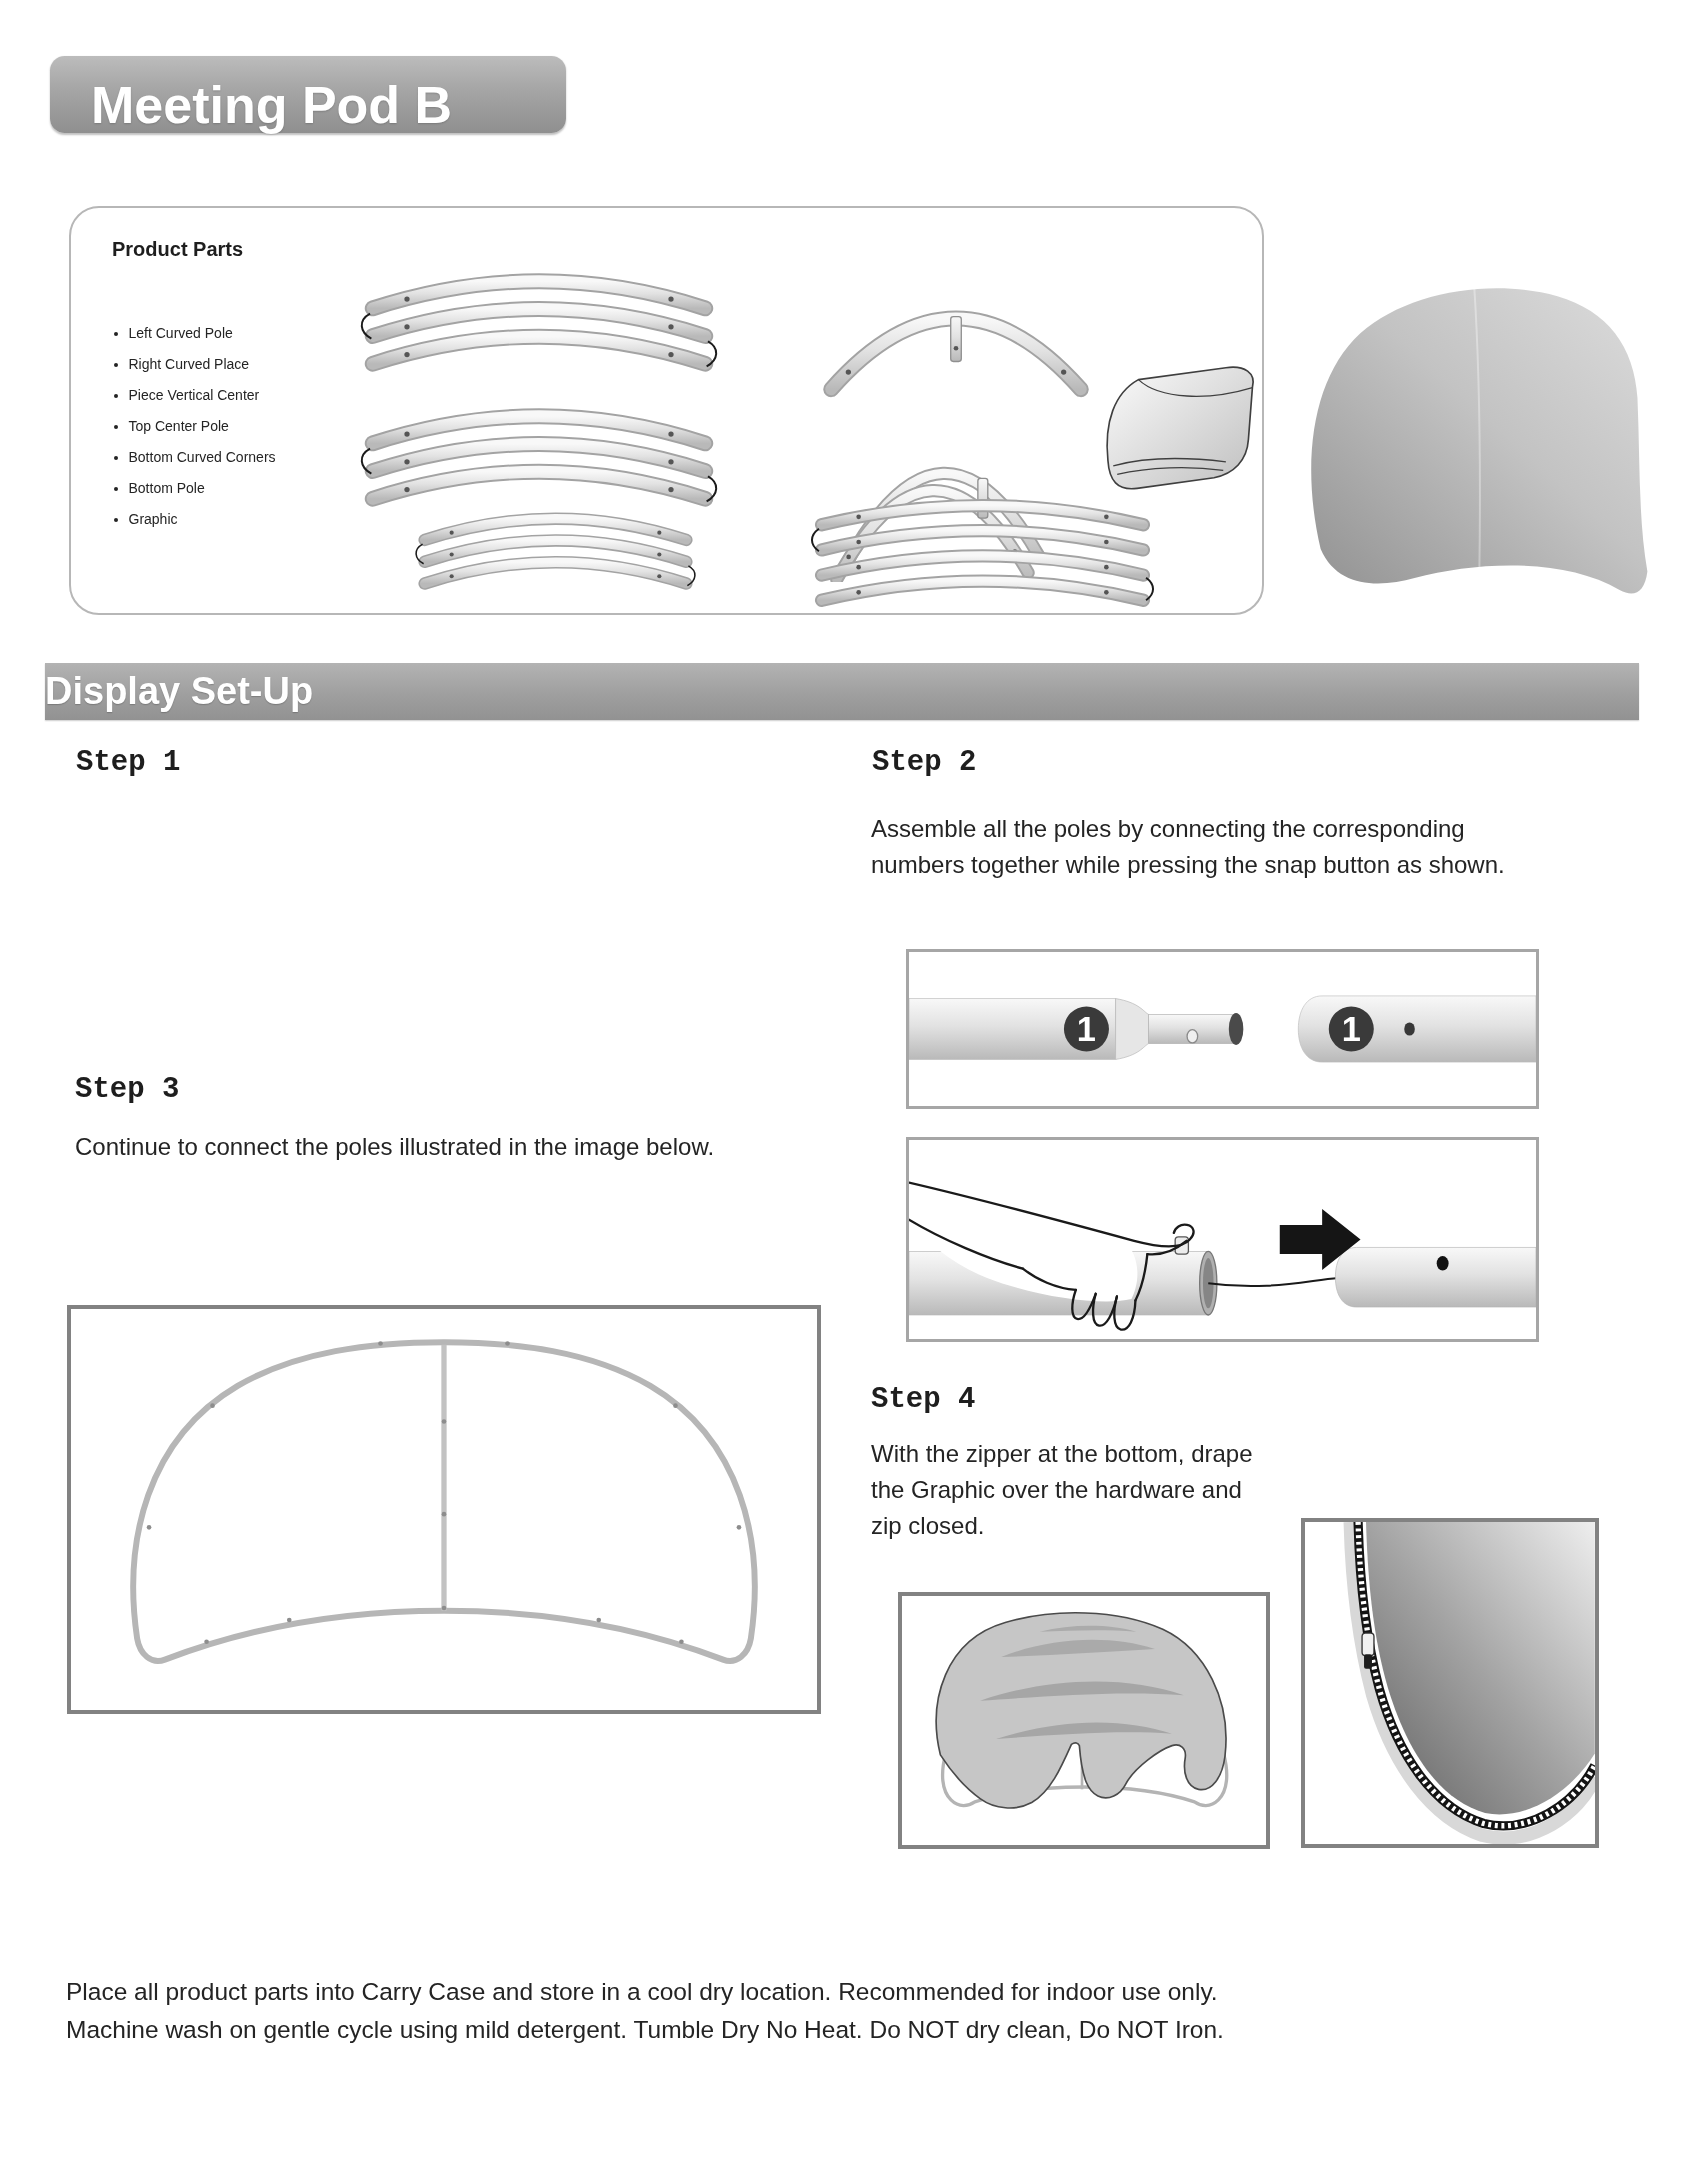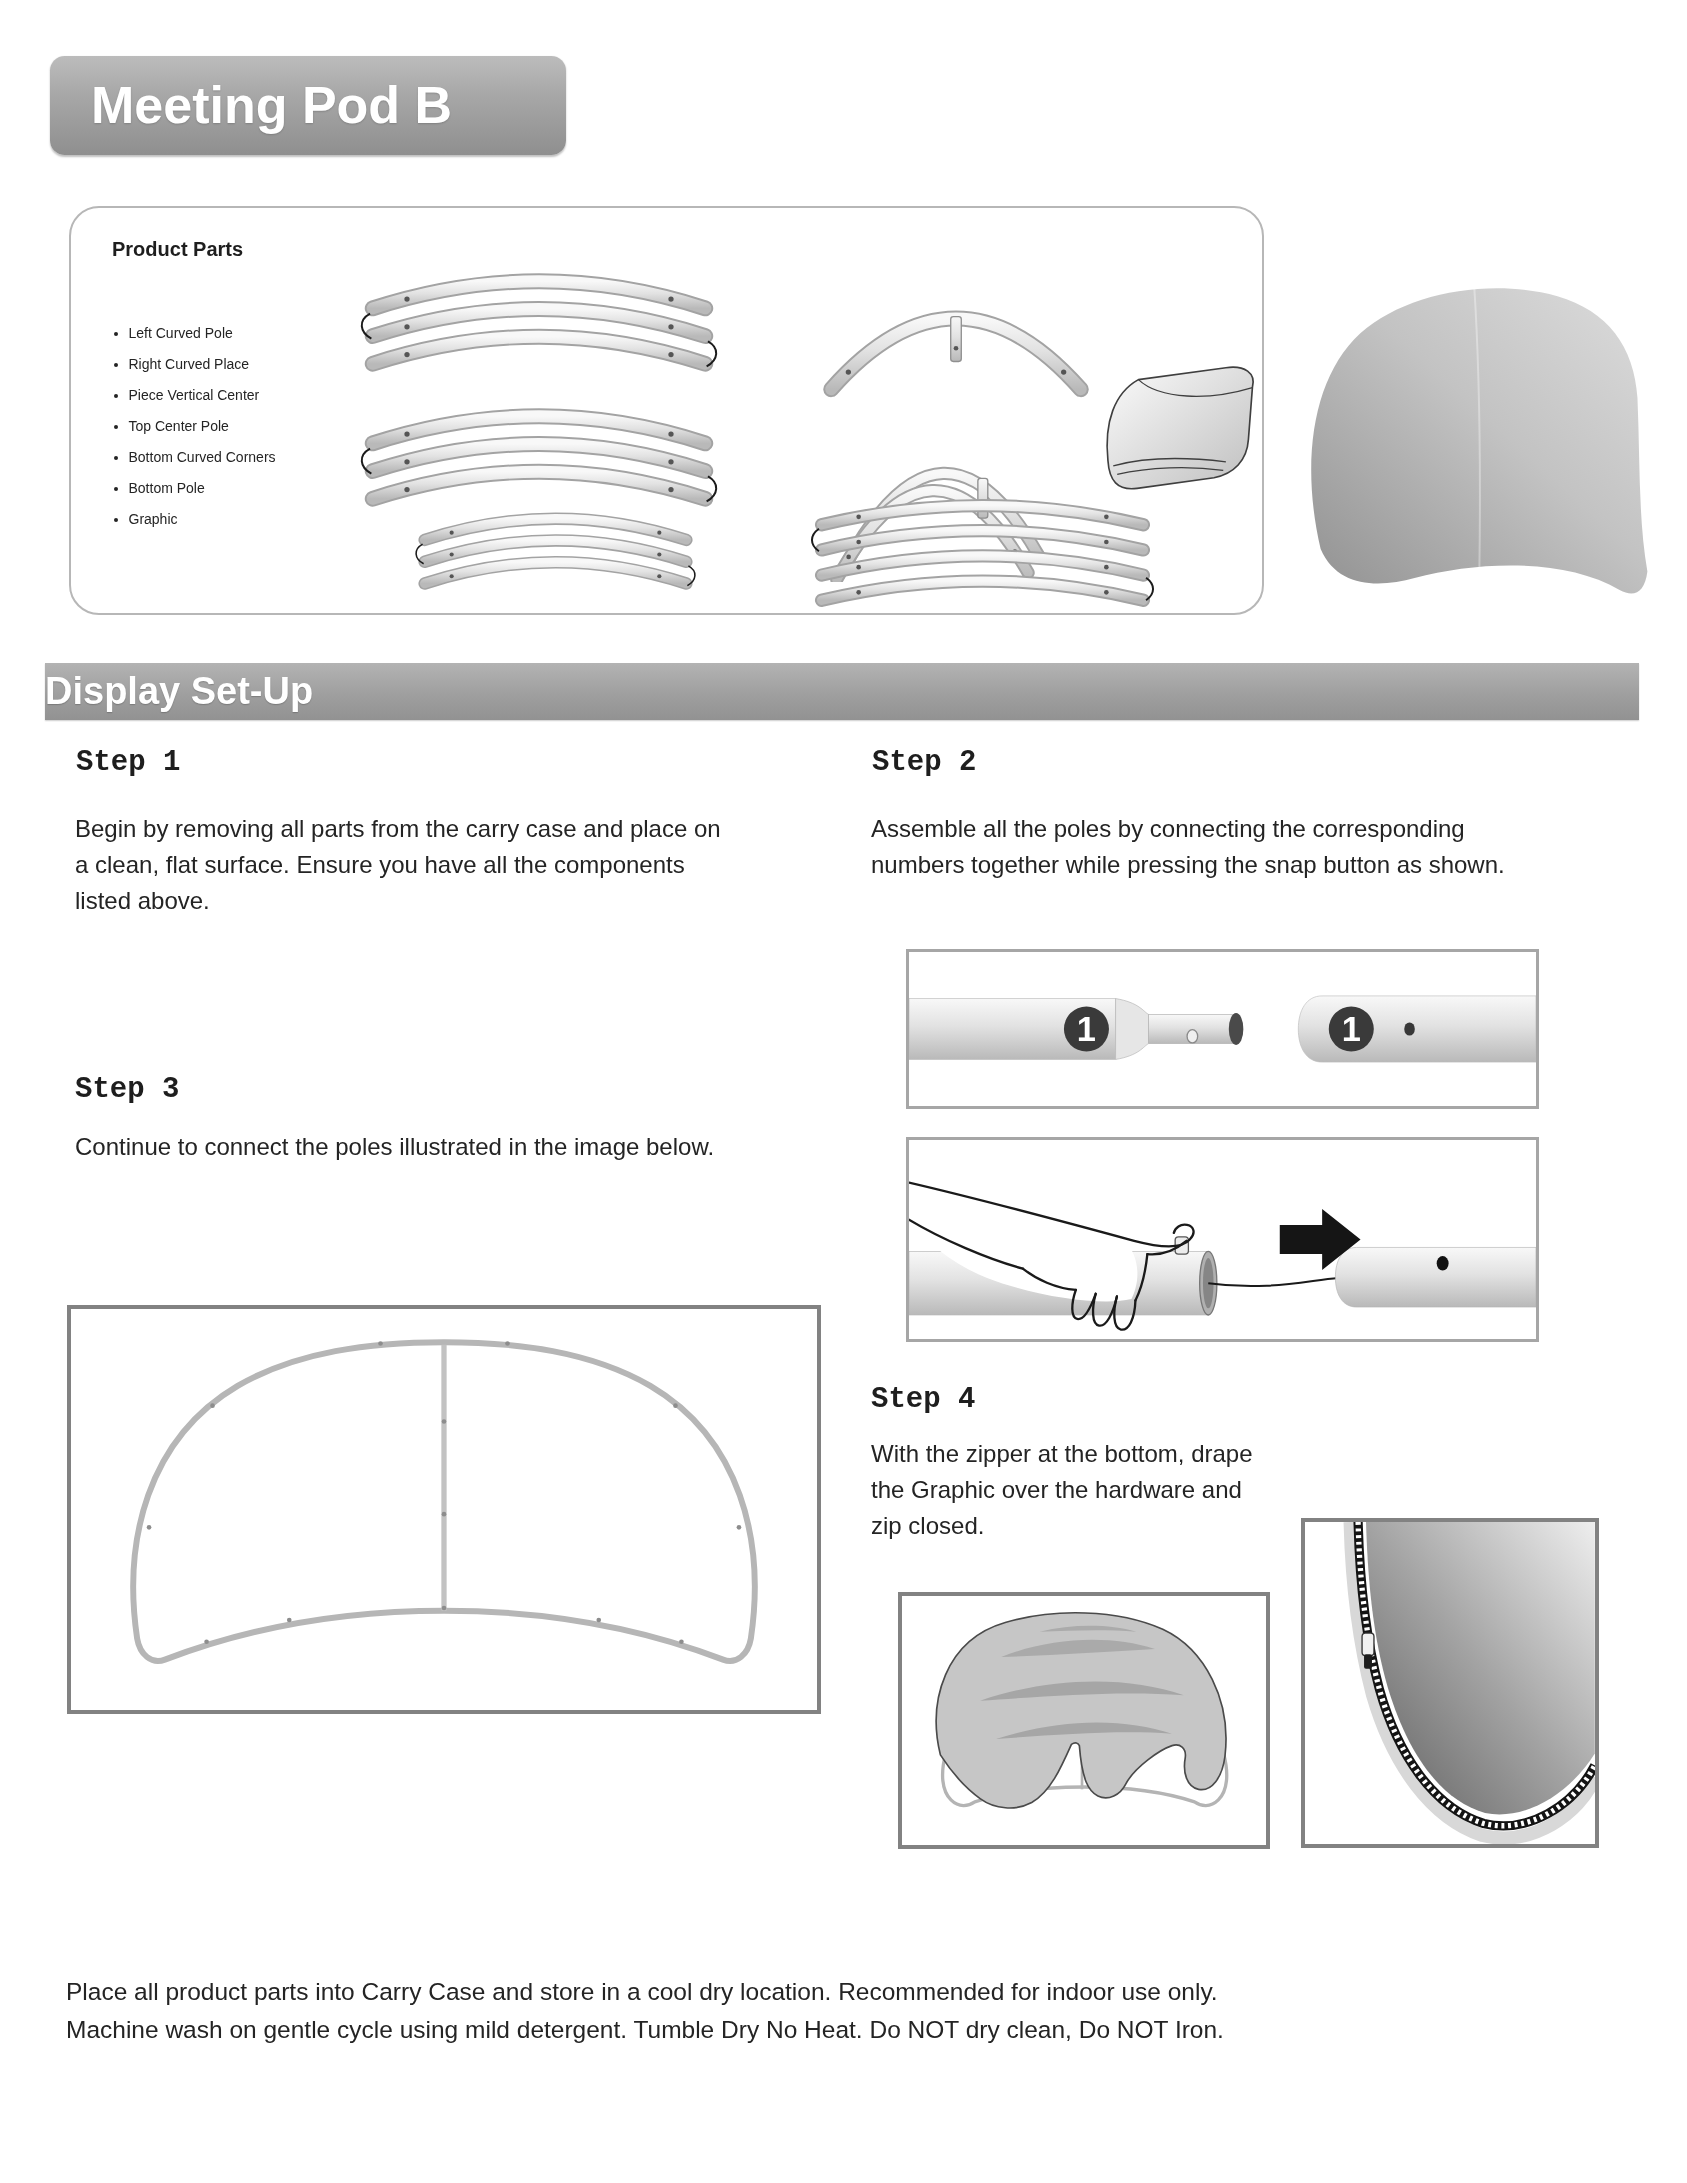--- a/index.html
+++ b/index.html
@@ -4,21 +4,21 @@
 <style>
   html,body{margin:0;padding:0;background:#ffffff;}
   .page{
     position:relative;width:1687px;height:2183px;background:#ffffff;
     font-family:"Liberation Sans",sans-serif;color:#222222;overflow:hidden;
   }
   .abs{position:absolute;}
 
   
   .title-banner{
-    left:50px;top:56px;width:516px;height:99px;border-radius:14.6px;
+    left:50px;top:56px;width:516px;height:77px;border-radius:14.6px;
     background:linear-gradient(180deg,#bcbcbc 0%,#a7a7a7 40%,#8f8f8f 100%);
     box-shadow:0 1.3px 2px rgba(0,0,0,0.25);
   }
   .title-banner span{
     display:block;padding-left:41px;line-height:99px;
     font-size:52px;font-weight:bold;color:#ffffff;
     text-shadow:0 1.3px 2px rgba(0,0,0,0.18);white-space:nowrap;
   }
 
   
@@ -193,21 +193,20 @@
   <svg class="abs" style="left:1277px;top:259px" width="377" height="351" viewBox="0 0 570 530">
     <path d="M66,438 C36,310 52,180 126,112 C196,50 324,28 424,56 C500,78 540,132 545,210 C549,300 546,392 560,472 C556,504 540,512 518,500 C436,452 306,456 208,482 C156,496 92,498 66,438 Z" fill="url(#gPod)"></path>
     <path d="M298,38 C306,160 308,320 306,468" fill="none" stroke="#ffffff" stroke-opacity="0.35" stroke-width="3"></path>
   </svg>
 
   <div class="abs section-bar bar-display">
     <span>Display Set-Up</span>
   </div>
 
   <div class="abs step-heading" style="left:76px;top:746px">Step 1</div>
-  <div class="abs step-body" style="left:75px;top:811px;width:662px">Begin by removing all parts from the carry case and place on a clean, flat surface. Ensure you have all the components listed above.</div>
 
   <div class="abs step-heading" style="left:872px;top:746px">Step 2</div>
   <div class="abs step-body" style="left:871px;top:811px;width:662px">Assemble all the poles by connecting the corresponding numbers together while pressing the snap button as shown.</div>
 
   <div class="abs fig-box fig-light" style="left:906px;top:949px;width:633px;height:160px">
     <svg viewBox="0 0 947 232">
       <rect x="0" y="70" width="312" height="92" fill="url(#gTube)" stroke="#bdbdbd" stroke-width="1"></rect>
       <path d="M312,70 C348,76 354,90 362,94 L362,138 C354,142 348,156 312,162 Z" fill="#e6e6e6" stroke="#b5b5b5" stroke-width="1"></path>
       <rect x="362" y="94" width="132" height="44" fill="url(#gTube)" stroke="#b0b0b0" stroke-width="1"></rect>
       <ellipse cx="494" cy="116" rx="11" ry="24" fill="#4a4a4a"></ellipse>

